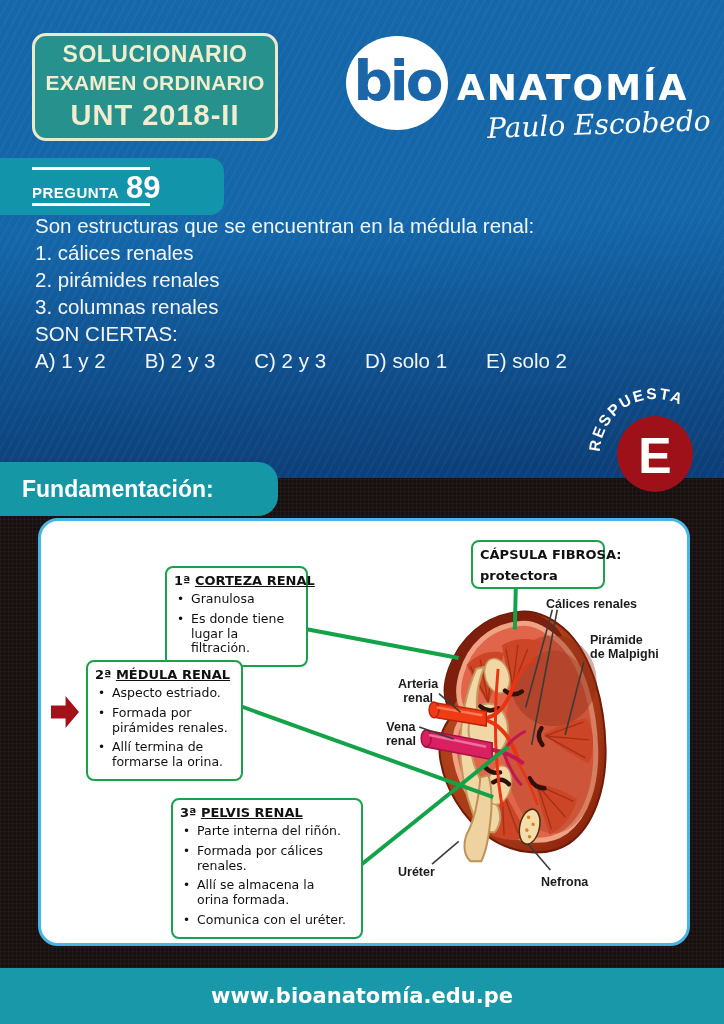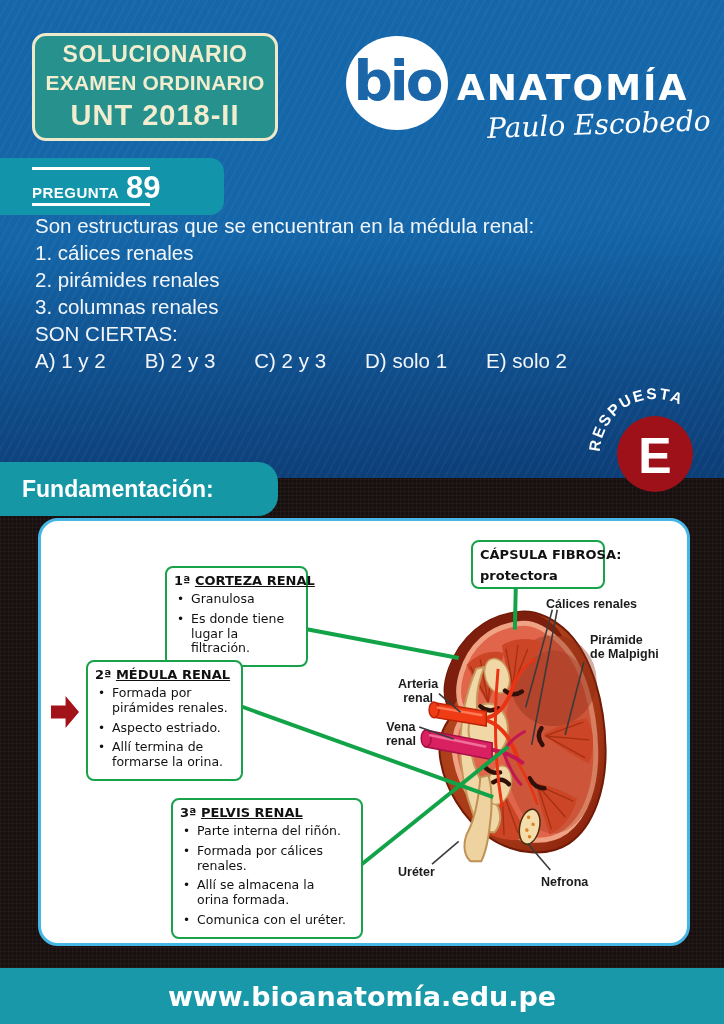--- a/index.html
+++ b/index.html
@@ -73,21 +73,21 @@
 
   .dlabel{position:absolute;z-index:2;font-family:Liberation Sans, sans-serif;
     font-size:12.5px;font-weight:bold;color:#1c1c1c;line-height:1.15;white-space:nowrap;}
 
   .arrow-icon{position:absolute;left:10px;top:175px;width:28px;height:32px;background:#a31119;
     clip-path:polygon(0 30%,52% 30%,52% 0,100% 50%,52% 100%,52% 70%,0 70%);z-index:2;}
 
   
   .footer{position:absolute;left:0;top:968px;width:724px;height:56px;background:#1898a8;
     display:flex;align-items:center;justify-content:center;}
-  .footer-url{color:#ffffff;font-size:27px;font-weight:bold;font-family:"DejaVu Sans",sans-serif;}
+  .footer-url{color:#ffffff;font-size:21px;font-weight:bold;font-family:"DejaVu Sans",sans-serif;}
 </style>
 </head>
 <body>
 
 <div id="page">
 
   <div class="blue-section">
 
     <div class="exam-badge">
       <div class="l1">SOLUCIONARIO</div>
@@ -258,22 +258,22 @@
       <div class="box-title"><span>1ª</span> <span class="u">CORTEZA RENAL</span></div>
       <ul>
         <li>Granulosa</li>
         <li>Es donde tiene lugar la filtración.</li>
       </ul>
     </div>
 
     <div class="callout" style="left:45px;top:139px;width:157px;">
       <div class="box-title"><span>2ª</span> <span class="u">MÉDULA RENAL</span></div>
       <ul>
+        <li>Aspecto estriado.</li>
         <li>Formada por pirámides renales.</li>
-        <li>Aspecto estriado.</li>
         <li>Allí termina de formarse la orina.</li>
       </ul>
     </div>
 
     <div class="callout" style="left:130px;top:277px;width:192px;">
       <div class="box-title"><span>3ª</span> <span class="u">PELVIS RENAL</span></div>
       <ul>
         <li>Parte interna del riñón.</li>
         <li>Formada por cálices renales.</li>
         <li>Allí se almacena la orina formada.</li>

